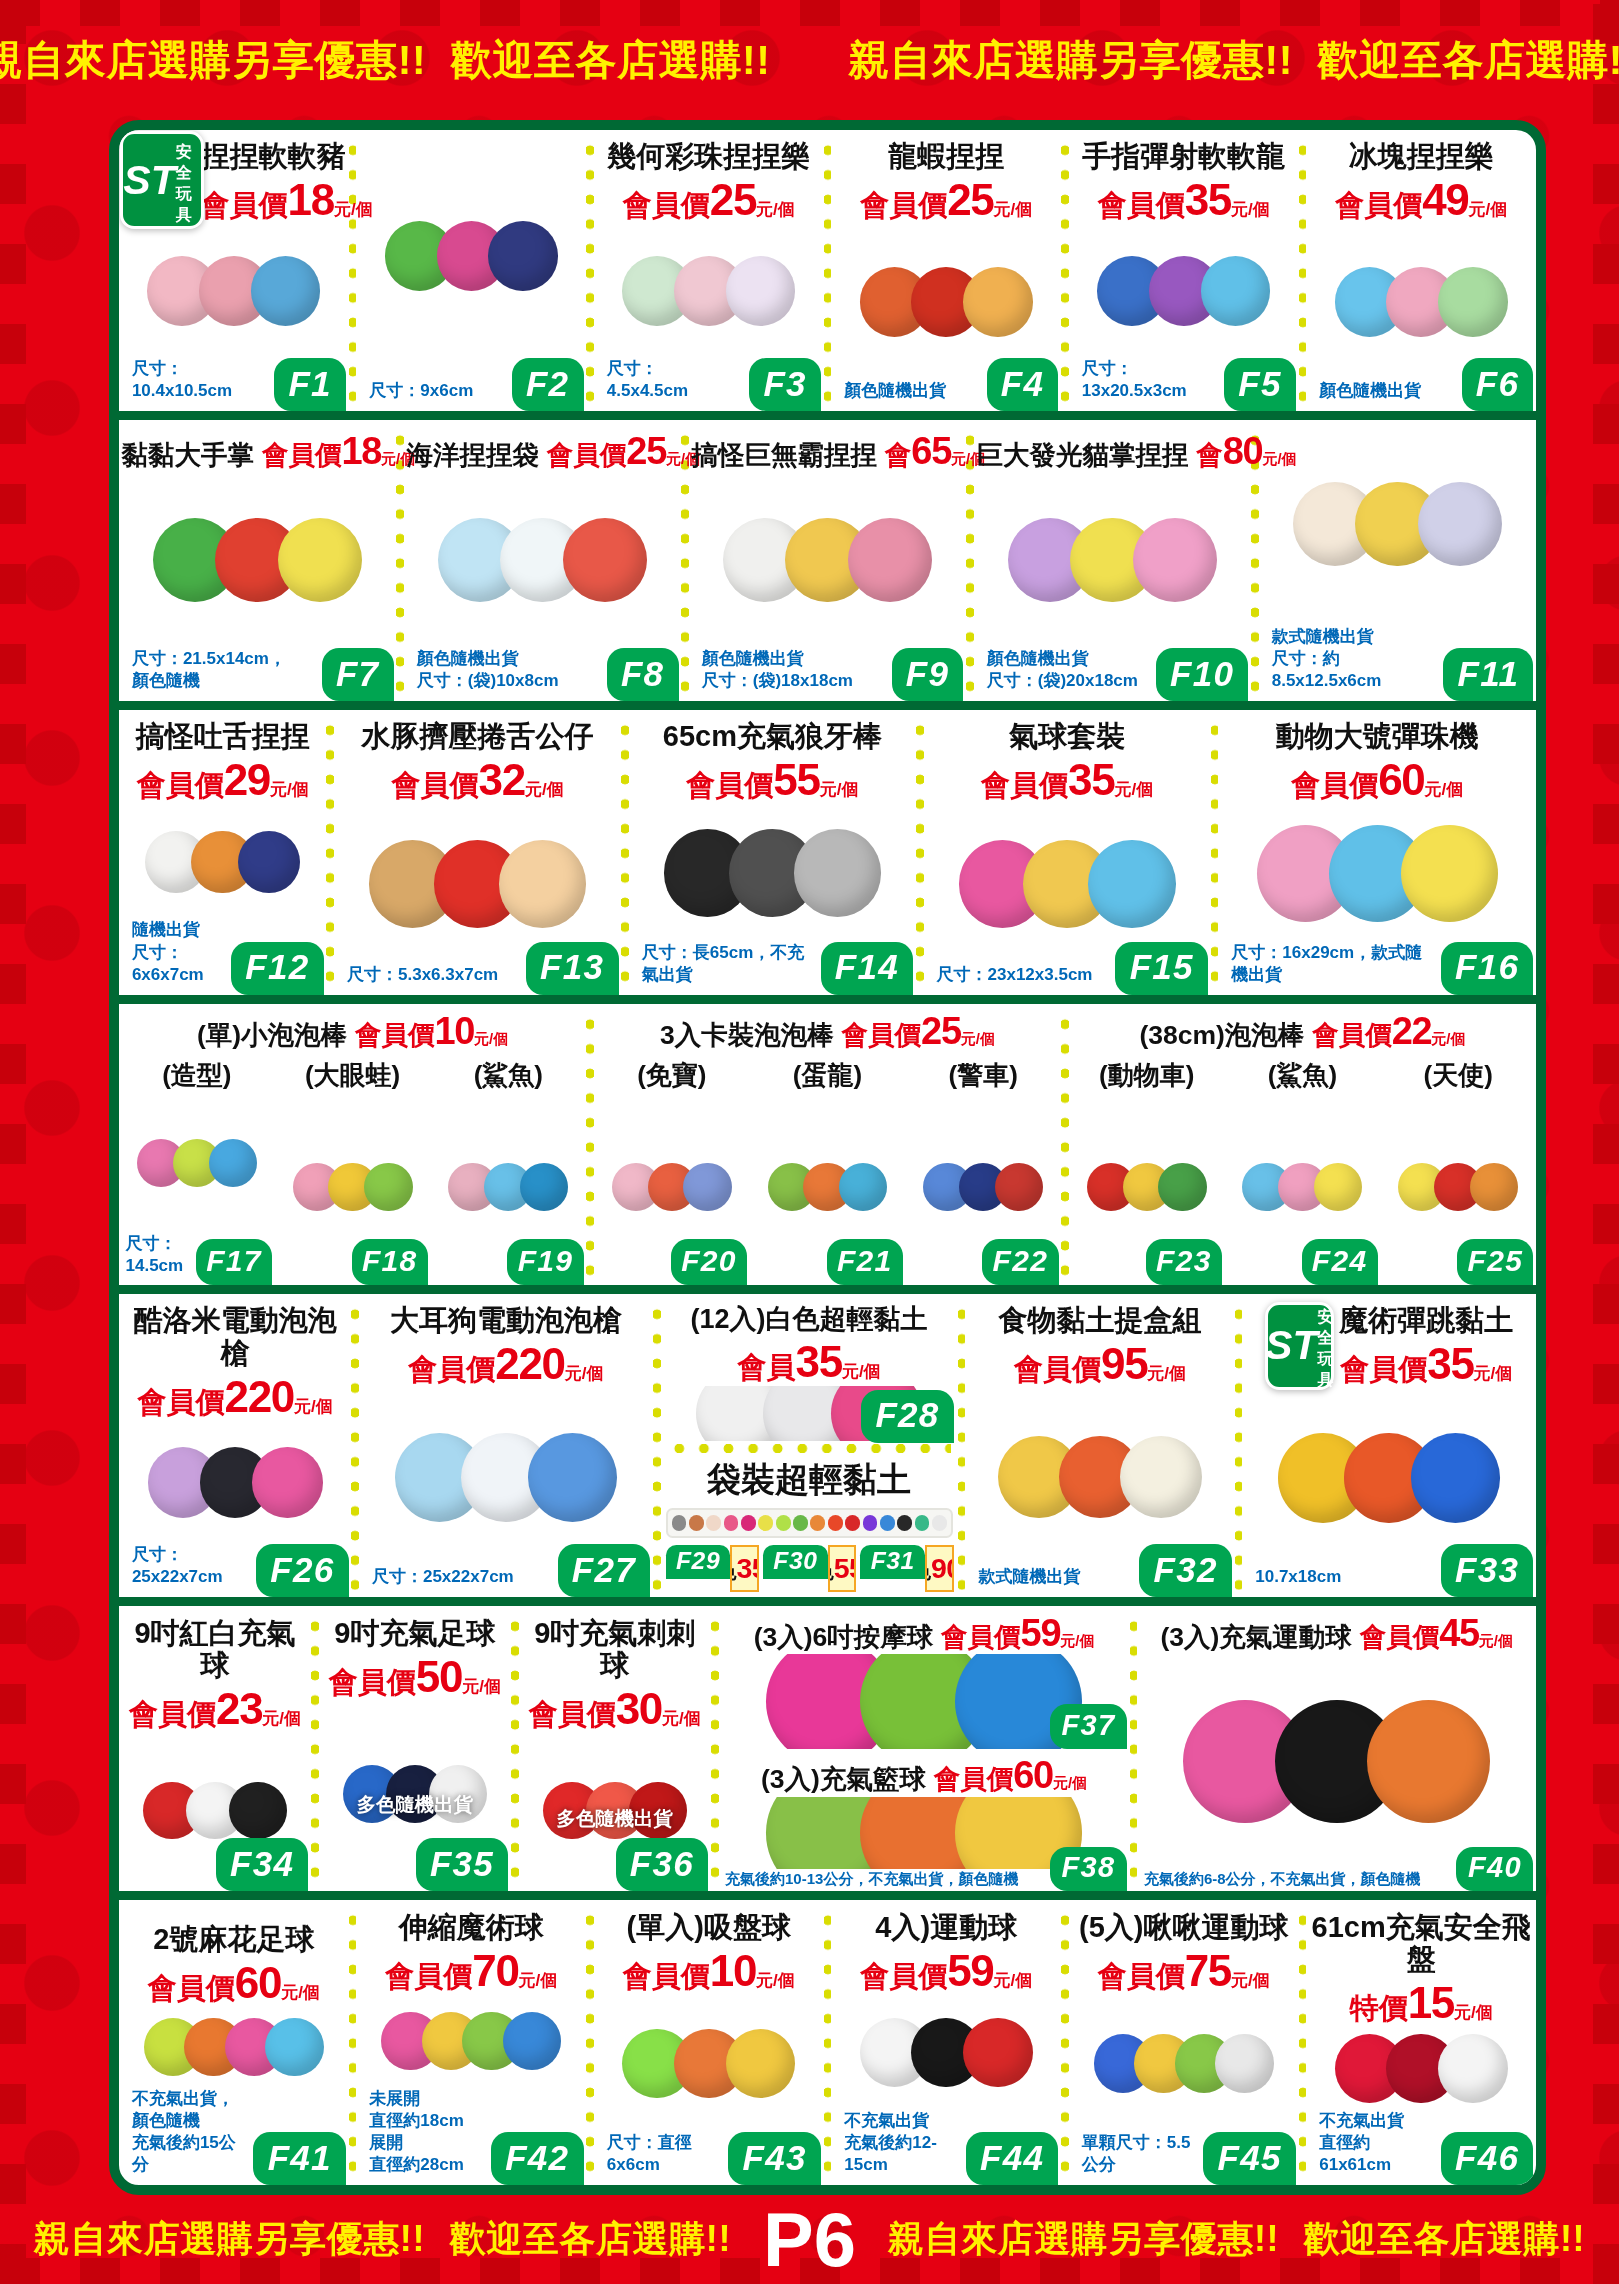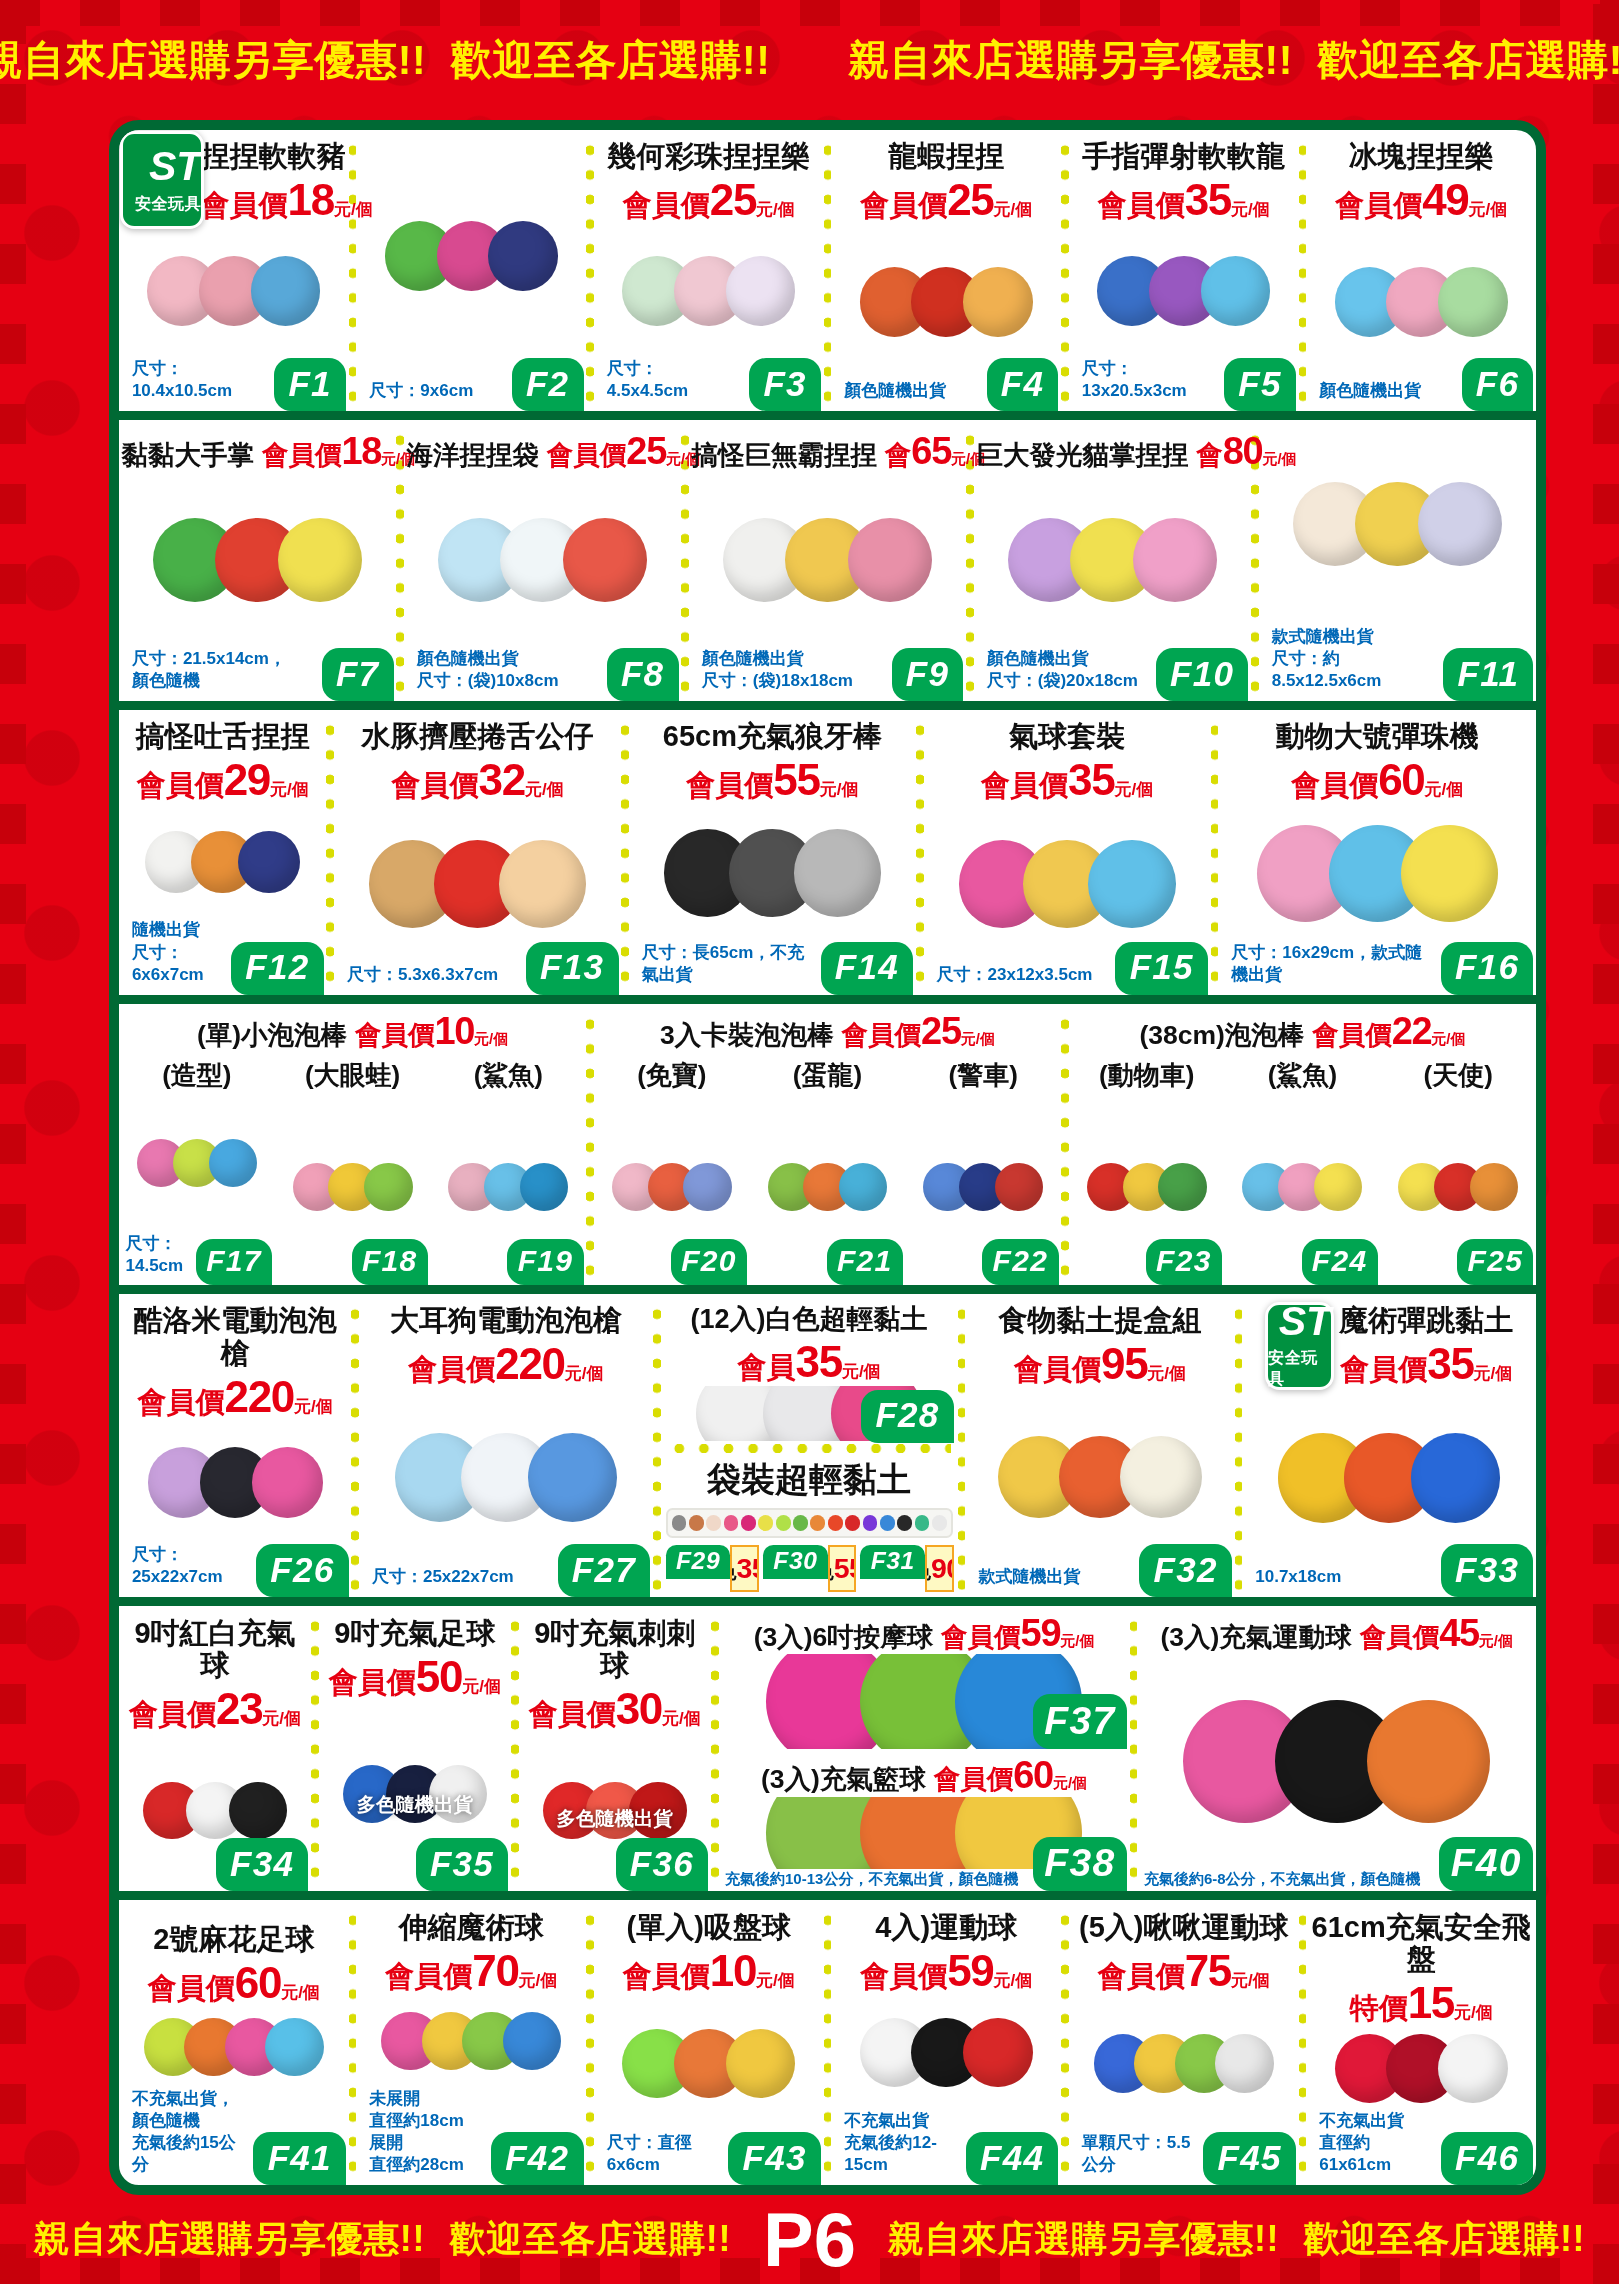--- a/index.html
+++ b/index.html
@@ -78,24 +78,24 @@
   .pbox{background:#fef9c3;border:2.6px solid #F5A623;display:flex;align-items:baseline;justify-content:center;padding:5.2px 1.3px;white-space:nowrap;overflow:hidden;}
   .count{font-size:19px;font-weight:900;color:#101010;}
   .val2{font-size:28.5px;font-weight:900;color:#E60012;letter-spacing:-0.6px;}
   .unit2{font-size:11.6px;font-weight:900;color:#E60012;}
 
   .bgroup{display:flex;flex-direction:column;min-width:0;}
   .bsub{flex:1;position:relative;display:flex;flex-direction:column;min-width:0;}
   .bsub .hdr{padding-top:5.2px;}
   .bsub .notes{padding:0 91px 2.6px 6.5px;}
   .bsub .note{font-size:15px;}
-  .bsub .badge{font-size:39px;padding:6.5px 11.6px 9px;}
-
-  .st-logo{background:#009140;border:3.9px solid #fff;border-radius:14.2px;color:#fff;display:flex;flex-direction:column;
-    align-items:flex-end;justify-content:center;box-shadow:0 1.9px 6.5px rgba(0,0,0,.25);box-sizing:border-box;}
+  .bsub .badge{font-size:29px;padding:6.5px 11.6px 9px;}
+
+  .st-logo{background:#009140;border:3.9px solid #fff;border-radius:14.2px;color:#fff;display:flex;
+    align-items:center;justify-content:center;box-shadow:0 1.9px 6.5px rgba(0,0,0,.25);box-sizing:border-box;}
   .st-logo.corner{position:absolute;top:1.3px;left:1.3px;width:84px;height:98px;z-index:3;}
   .st-logo.left{width:69px;height:88px;flex:0 0 auto;margin-top:5.2px;}
   .st-mark{font-size:41px;font-weight:900;font-style:italic;line-height:1;}
   .st-label{font-size:16px;font-weight:900;margin-top:6.5px;letter-spacing:0.6px;}
   .has-corner-logo > .hdr{padding-left:79px;}
   .hdr-wrap{display:flex;align-items:flex-start;justify-content:center;gap:5.2px;}
 </style>
 </head>
 <body>
 

